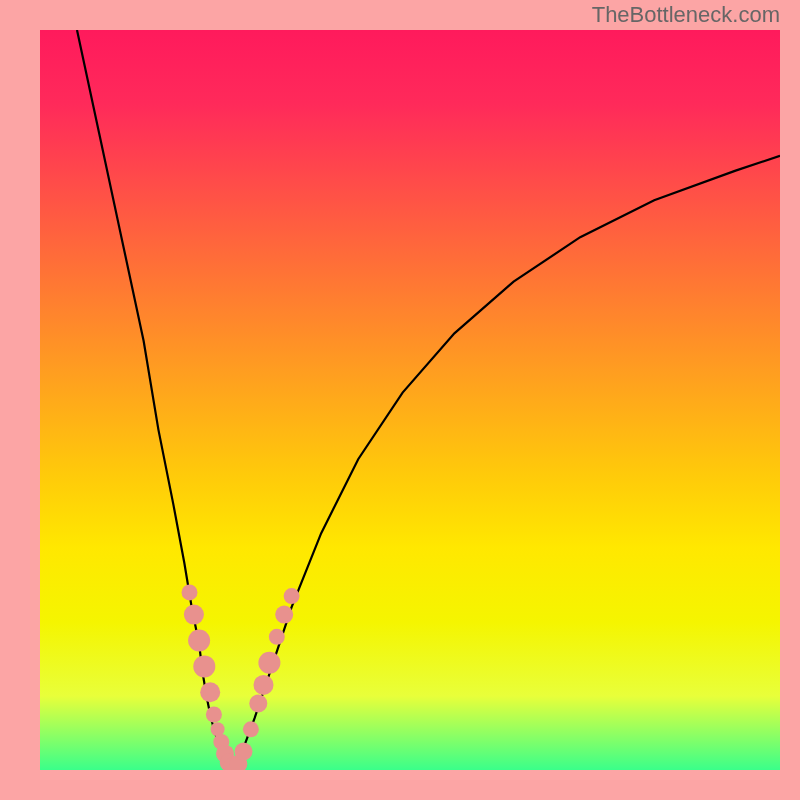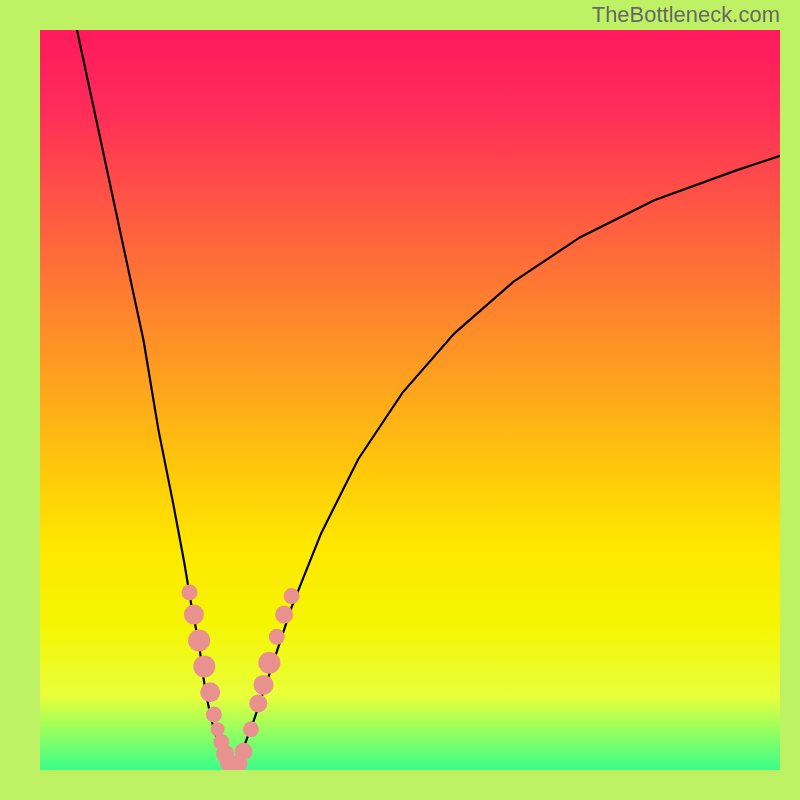--- a/index.html
+++ b/index.html
@@ -7,21 +7,21 @@
       padding: 0;
       width: 800px;
       height: 800px;
       overflow: hidden;
       font-family: Arial, sans-serif;
     }
     .container {
       position: relative;
       width: 800px;
       height: 800px;
-      background: #bef264;
+      background: #fca5a5;
     }
     .plot-area {
       position: absolute;
       left: 40px;
       top: 30px;
       width: 740px;
       height: 740px;
       background: linear-gradient(to bottom,
         #ff1a5c 0%,
         #ff2a5a 10%,

